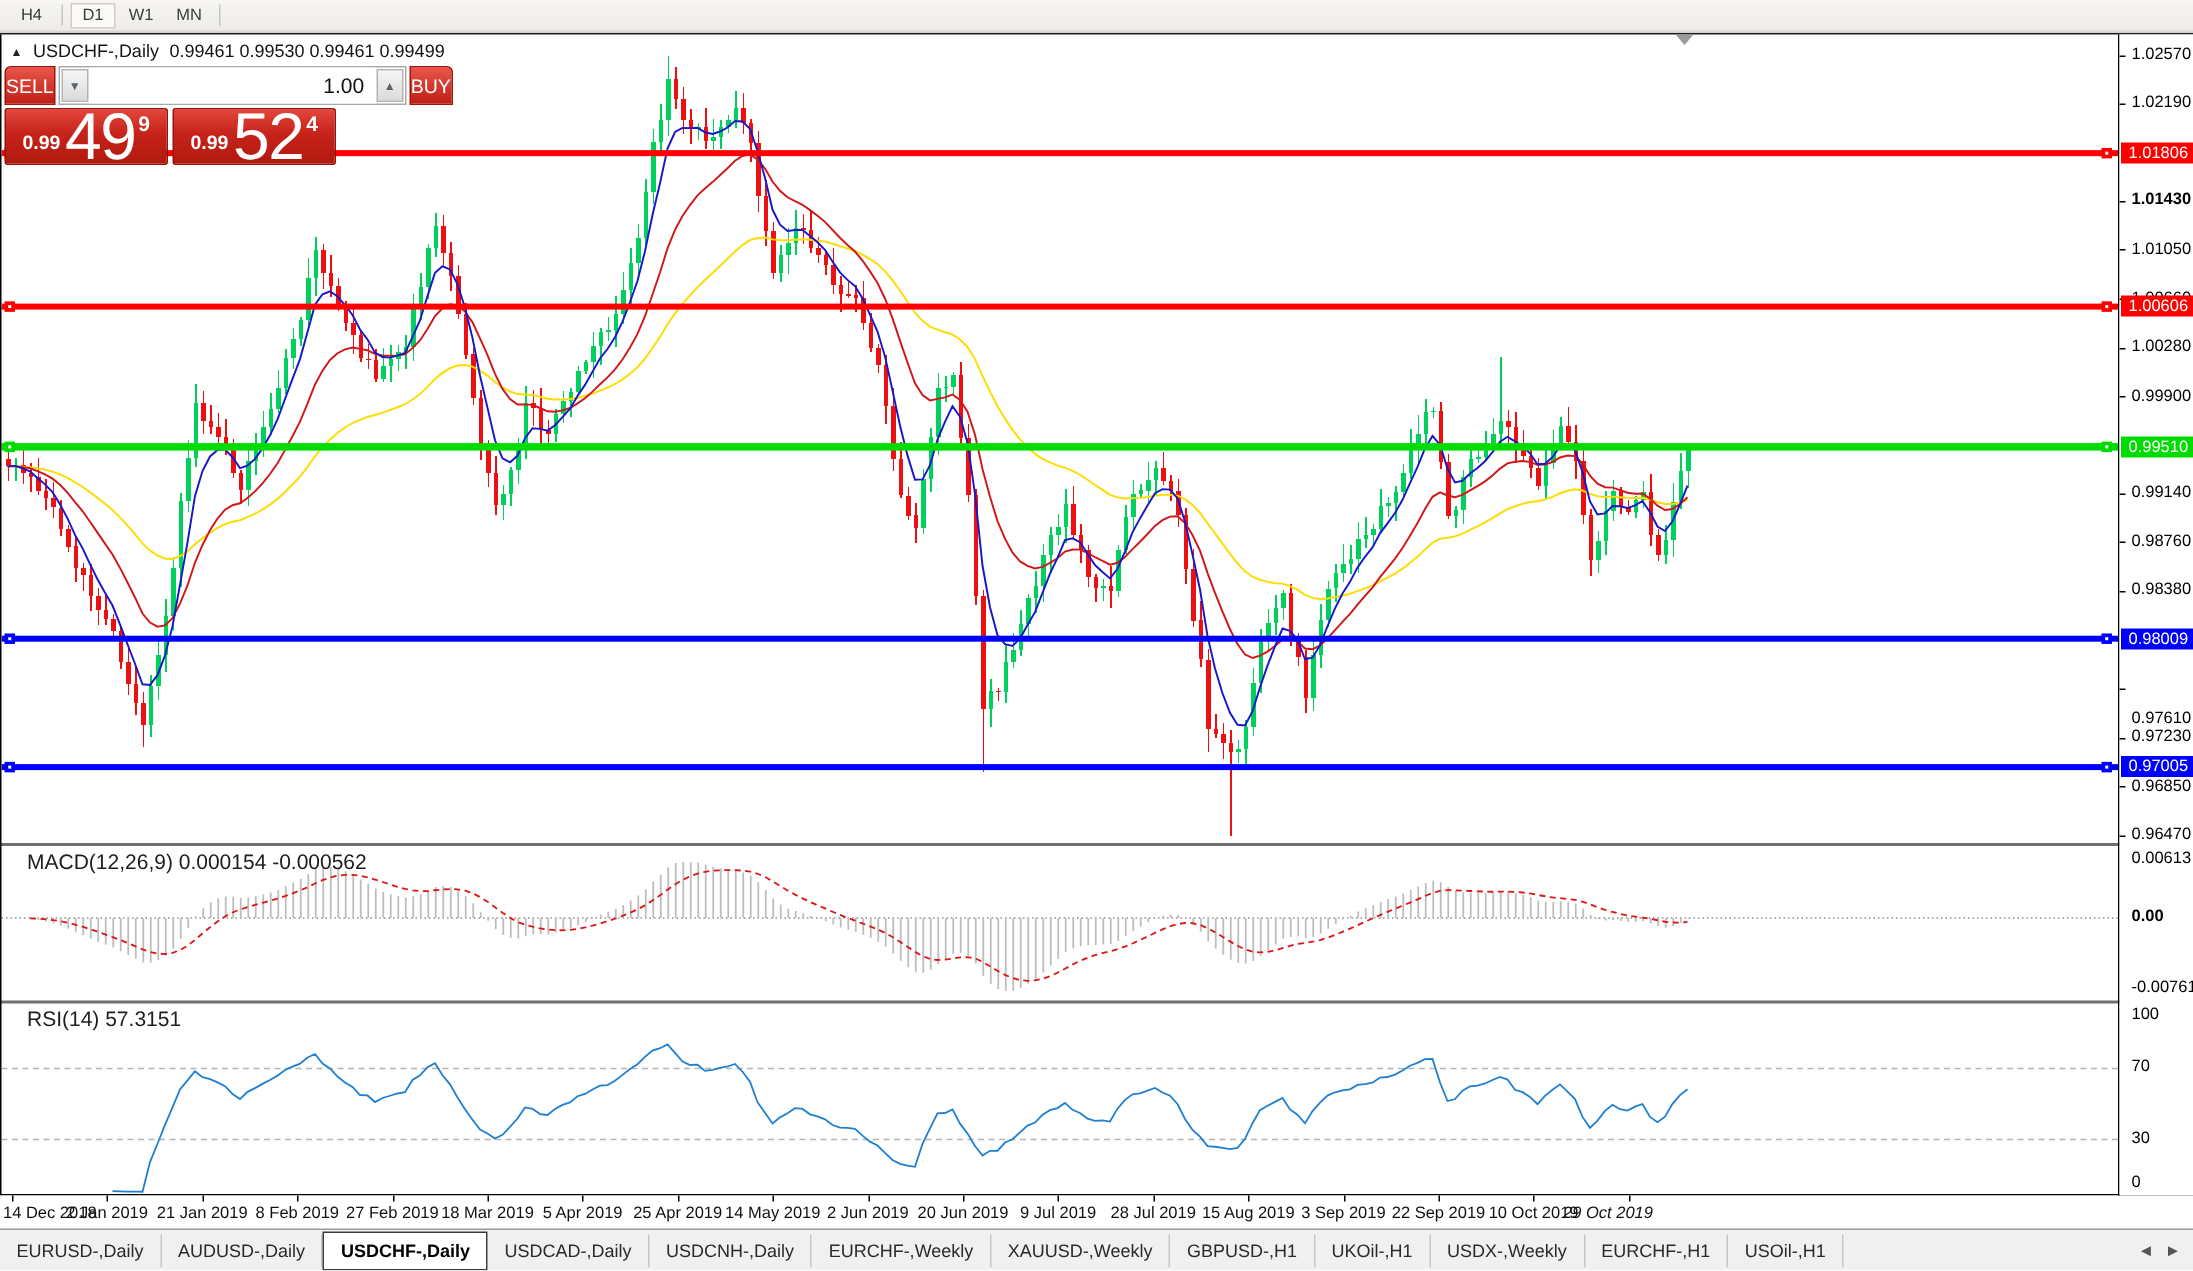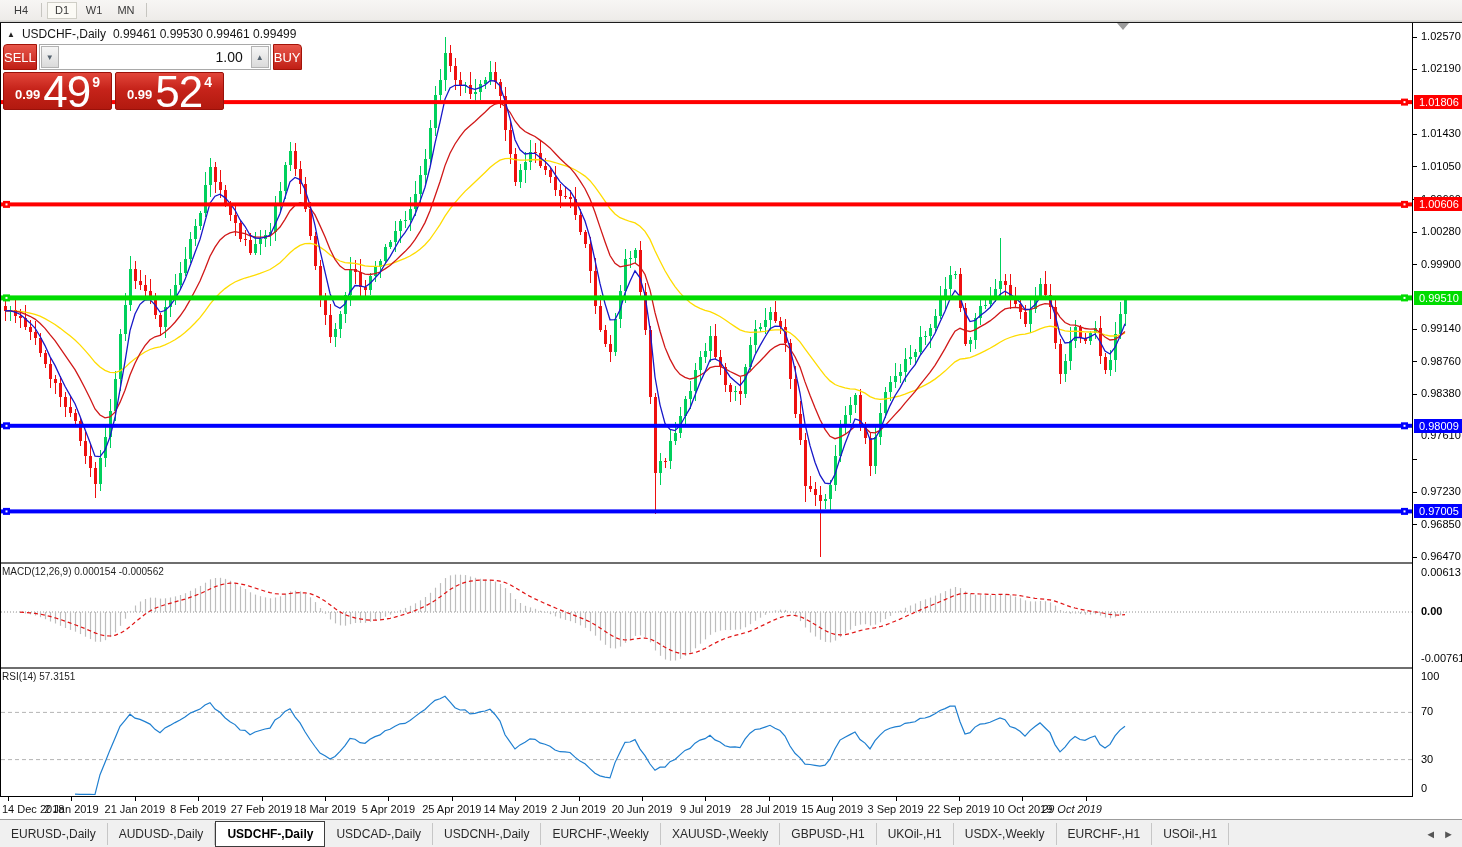--- a/index.html
+++ b/index.html
@@ -42,22 +42,22 @@
   #macd-svg { top:564px; width:1411px; height:103px; }
   #rsi-svg  { top:669px; width:1411px; height:127px; }
   
   #chart-title {
     position:absolute; top:27px; left:7px; z-index:3;
     display:flex; align-items:center; gap:7px;
     font-size:12px; color:#141414; white-space:nowrap;
   }
   #chart-title .t-arrow { font-size:8px; color:#222; }
   .pane-label {
-    position:absolute; left:2px; z-index:3;
-    font-size:10px; color:#1d1d1d; white-space:nowrap;text-align:right;
+    position:absolute; left:18px; z-index:3;
+    font-size:14px; color:#1d1d1d; white-space:nowrap;text-align:right;
   }
   
   #widget { position:absolute; top:44px; left:3px; width:221px; z-index:5; }
   .w-row1 { display:flex; height:26px; gap:2px; }
   .w-btn {
     width:54px; color:#fff; font-size:13px;
     display:flex; align-items:center; justify-content:center;
     background:linear-gradient(180deg,#e8564a,#c0201608 45%,#c01f15);
     background:linear-gradient(180deg,#e8564a,#c01f15);
     border:1px solid #a31308;
@@ -892,37 +892,37 @@
   <div id="sep3" class="hsep"></div>
   <div id="left-border"></div>
   <div id="axis-vline"></div>
 
   <div id="axis-col">
       <div class="tickmark" style="top: 13.5px;"></div>
       <div class="tick" style="top: 7px;">1.02570</div>
       <div class="tickmark" style="top: 45.8934px;"></div>
       <div class="tick" style="top: 39.3934px;">1.02190</div>
       <div class="tickmark" style="top: 110.68px;"></div>
-      <div class="tick" style="top: 104.18px;">1.01430</div>
+      <div class="tick" style="top: 104.18px; font-weight: bold;">1.01430</div>
       <div class="tickmark" style="top: 143.074px;"></div>
       <div class="tick" style="top: 136.574px;">1.01050</div>
       <div class="tickmark" style="top: 176.32px;"></div>
       <div class="tick" style="top: 169.82px;">1.00660</div>
       <div class="tickmark" style="top: 208.713px;"></div>
       <div class="tick" style="top: 202.213px;">1.00280</div>
       <div class="tickmark" style="top: 241.107px;"></div>
       <div class="tick" style="top: 234.607px;">0.99900</div>
       <div class="tickmark" style="top: 305.893px;"></div>
       <div class="tick" style="top: 299.393px;">0.99140</div>
       <div class="tickmark" style="top: 338.287px;"></div>
       <div class="tick" style="top: 331.787px;">0.98760</div>
       <div class="tickmark" style="top: 370.68px;"></div>
       <div class="tick" style="top: 364.18px;">0.98380</div>
       <div class="tickmark" style="top: 436.32px;"></div>
-      <div class="tick" style="top: 406px;">0.97610</div>
+      <div class="tick" style="top: 450px;">0.97610</div>
       <div class="tickmark" style="top: 468.713px;"></div>
       <div class="tick" style="top: 462.213px;">0.97230</div>
       <div class="tickmark" style="top: 501.107px;"></div>
       <div class="tick" style="top: 494.607px;">0.96850</div>
       <div class="tickmark" style="top: 533.5px;"></div>
       <div class="tick" style="top: 527px;">0.96470</div>
       <div class="badge" style="top: 72.1279px; background: rgb(255, 0, 0);">1.01806</div>
       <div class="badge" style="top: 174.423px; background: rgb(255, 0, 0);">1.00606</div>
       <div class="badge" style="top: 267.852px; background: rgb(0, 220, 0);">0.99510</div>
       <div class="badge" style="top: 395.807px; background: rgb(0, 0, 255);">0.98009</div>

